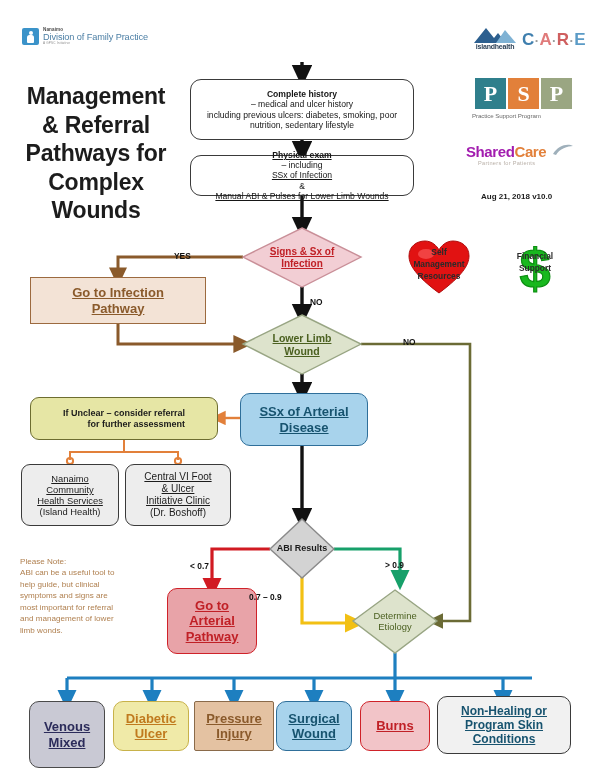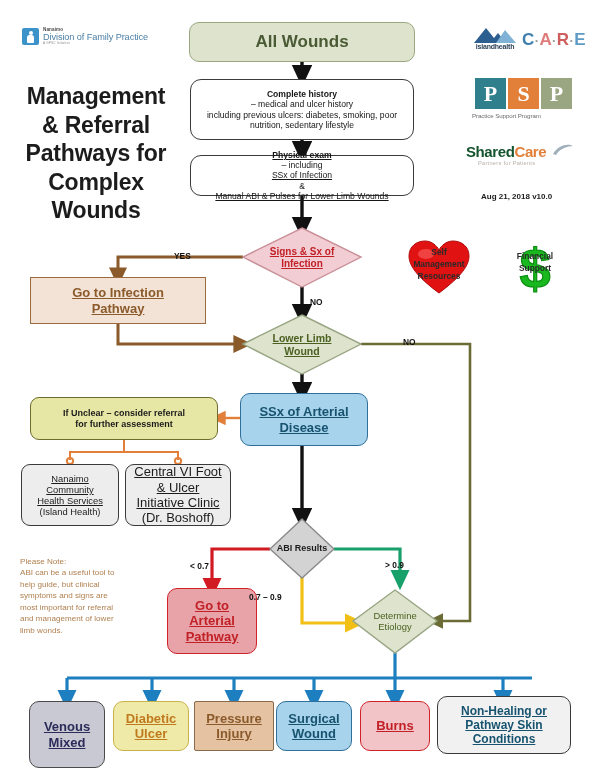--- a/index.html
+++ b/index.html
@@ -49,21 +49,21 @@
   .logo-care .r{color:#cf5f5f;} .logo-care .e{color:#5b9bc6;}
   .logo-care .dot{color:#9a9a9a;font-size:13px;}
 
   .psp{position:absolute;display:flex;gap:2px;}
   .psp div{width:31px;height:31px;display:flex;align-items:center;justify-content:center;
            color:#fff;font-size:22px;font-weight:700;font-family:"Liberation Serif",serif;}
   .psp .p1{background:#2f7f8c;} .psp .p2{background:#e2803a;} .psp .p3{background:#9aa682;}
   .psp-cap{position:absolute;font-size:6.2px;color:#6d6d6d;letter-spacing:-.1px;}
 
   .sc{position:absolute;font-size:15px;font-weight:700;letter-spacing:-.4px;}
-  .sc .s1{color:#14532d;} .sc .s2{color:#e2803a;}
+  .sc .s1{color:#a21caf;} .sc .s2{color:#e2803a;}
   .sc-cap{position:absolute;font-size:5.6px;color:#b9b0a8;letter-spacing:.3px;}
   .sc-swoosh{position:absolute;width:22px;height:13px;}
 
   .verdate{position:absolute;font-size:8px;font-weight:700;color:#1c1c1c;}
 
   
   .icon-wrap{position:absolute;text-align:center;}
   .icon-label{position:absolute;font-size:8.4px;font-weight:700;color:#2a2a2a;
               line-height:1.18;text-align:center;width:100%;left:0;}
 
@@ -191,23 +191,20 @@
   <div class="verdate" style="left:481px;top:192px;">Aug 21, 2018 v10.0</div>
 
   <div class="title" style="left:6px;top:82px;width:180px;">
     <div>Management</div>
     <div>&amp; Referral</div>
     <div>Pathways for</div>
     <div>Complex</div>
     <div>Wounds</div>
   </div>
 
-  <div class="box allwounds" style="left:189px;top:22px;width:226px;height:40px;">
-    <span>All Wounds</span>
-  </div>
 
   <div class="box plainbox" style="left:190px;top:79px;width:224px;height:61px;">
     <div>
       <div><b>Complete history</b><span> – medical and ulcer history</span></div>
       <div>including previous ulcers: diabetes, smoking, poor</div>
       <div>nutrition, sedentary lifestyle</div>
     </div>
   </div>
 
   <div class="box plainbox" style="left:190px;top:155px;width:224px;height:41px;">
@@ -242,37 +239,37 @@
     </div>
   </div>
 
   <div class="box" style="left:240px;top:393px;width:128px;height:53px;background:#a8d3ec;border:1.8px solid #2f6f9a;border-radius:10px;font-size:13px;font-weight:700;color:#17536f;">
     <div>
       <div class="u">SSx of Arterial</div>
       <div class="u">Disease</div>
     </div>
   </div>
 
-  <div class="box" style="left:30px;top:397px;width:188px;height:43px;background:#e6e6a5;border:1.5px solid #6d6d30;border-radius:9px;font-size:9px;font-weight:700;color:#1c1c1c;">
+  <div class="box" style="left:30px;top:397px;width:188px;height:43px;background:#e6e6a5;border:1.5px solid #6d6d30;border-radius:9px;font-size:9px;font-weight:700;color:#1c1c1c;text-align:right;">
     <div>
       <div>If Unclear – consider referral</div>
       <div>for further assessment</div>
     </div>
   </div>
 
   <div class="box" style="left:21px;top:464px;width:98px;height:62px;background:#ededed;border:1.5px solid #3a3a3a;border-radius:9px;font-size:9.4px;color:#1c1c1c;">
     <div>
       <div class="u">Nanaimo</div>
       <div class="u">Community</div>
       <div class="u">Health Services</div>
       <div>(Island Health)</div>
     </div>
   </div>
 
-  <div class="box" style="left:125px;top:464px;width:106px;height:62px;background:#ededed;border:1.5px solid #3a3a3a;border-radius:9px;font-size:13px;color:#1c1c1c;">
+  <div class="box" style="left:125px;top:464px;width:106px;height:62px;background:#ededed;border:1.5px solid #3a3a3a;border-radius:9px;font-size:10px;color:#1c1c1c;">
     <div>
       <div class="u">Central VI Foot</div>
       <div class="u">&amp; Ulcer</div>
       <div class="u">Initiative Clinic</div>
       <div>(Dr. Boshoff)</div>
     </div>
   </div>
 
   <div class="diamond" style="left:270px;top:519px;width:64px;height:59px;">
     <div class="dtext" style="font-size:9px;font-weight:700;color:#1c1c1c;">
@@ -362,18 +359,18 @@
 
   <div class="box" style="left:360px;top:701px;width:70px;height:50px;background:#f2c4c8;border:1.8px solid #cf2229;border-radius:10px;font-size:13px;font-weight:700;color:#c02026;">
     <div>
       <div class="u">Burns</div>
     </div>
   </div>
 
   <div class="box" style="left:437px;top:696px;width:134px;height:58px;background:#f1f1f1;border:1.8px solid #3a3a3a;border-radius:10px;font-size:12px;font-weight:700;color:#17536f;">
     <div>
       <div class="u">Non-Healing or</div>
-      <div class="u">Pathway Skin</div>
+      <div class="u">Program Skin</div>
       <div class="u">Conditions</div>
     </div>
   </div>
 
 </div>
 
 </body></html>

